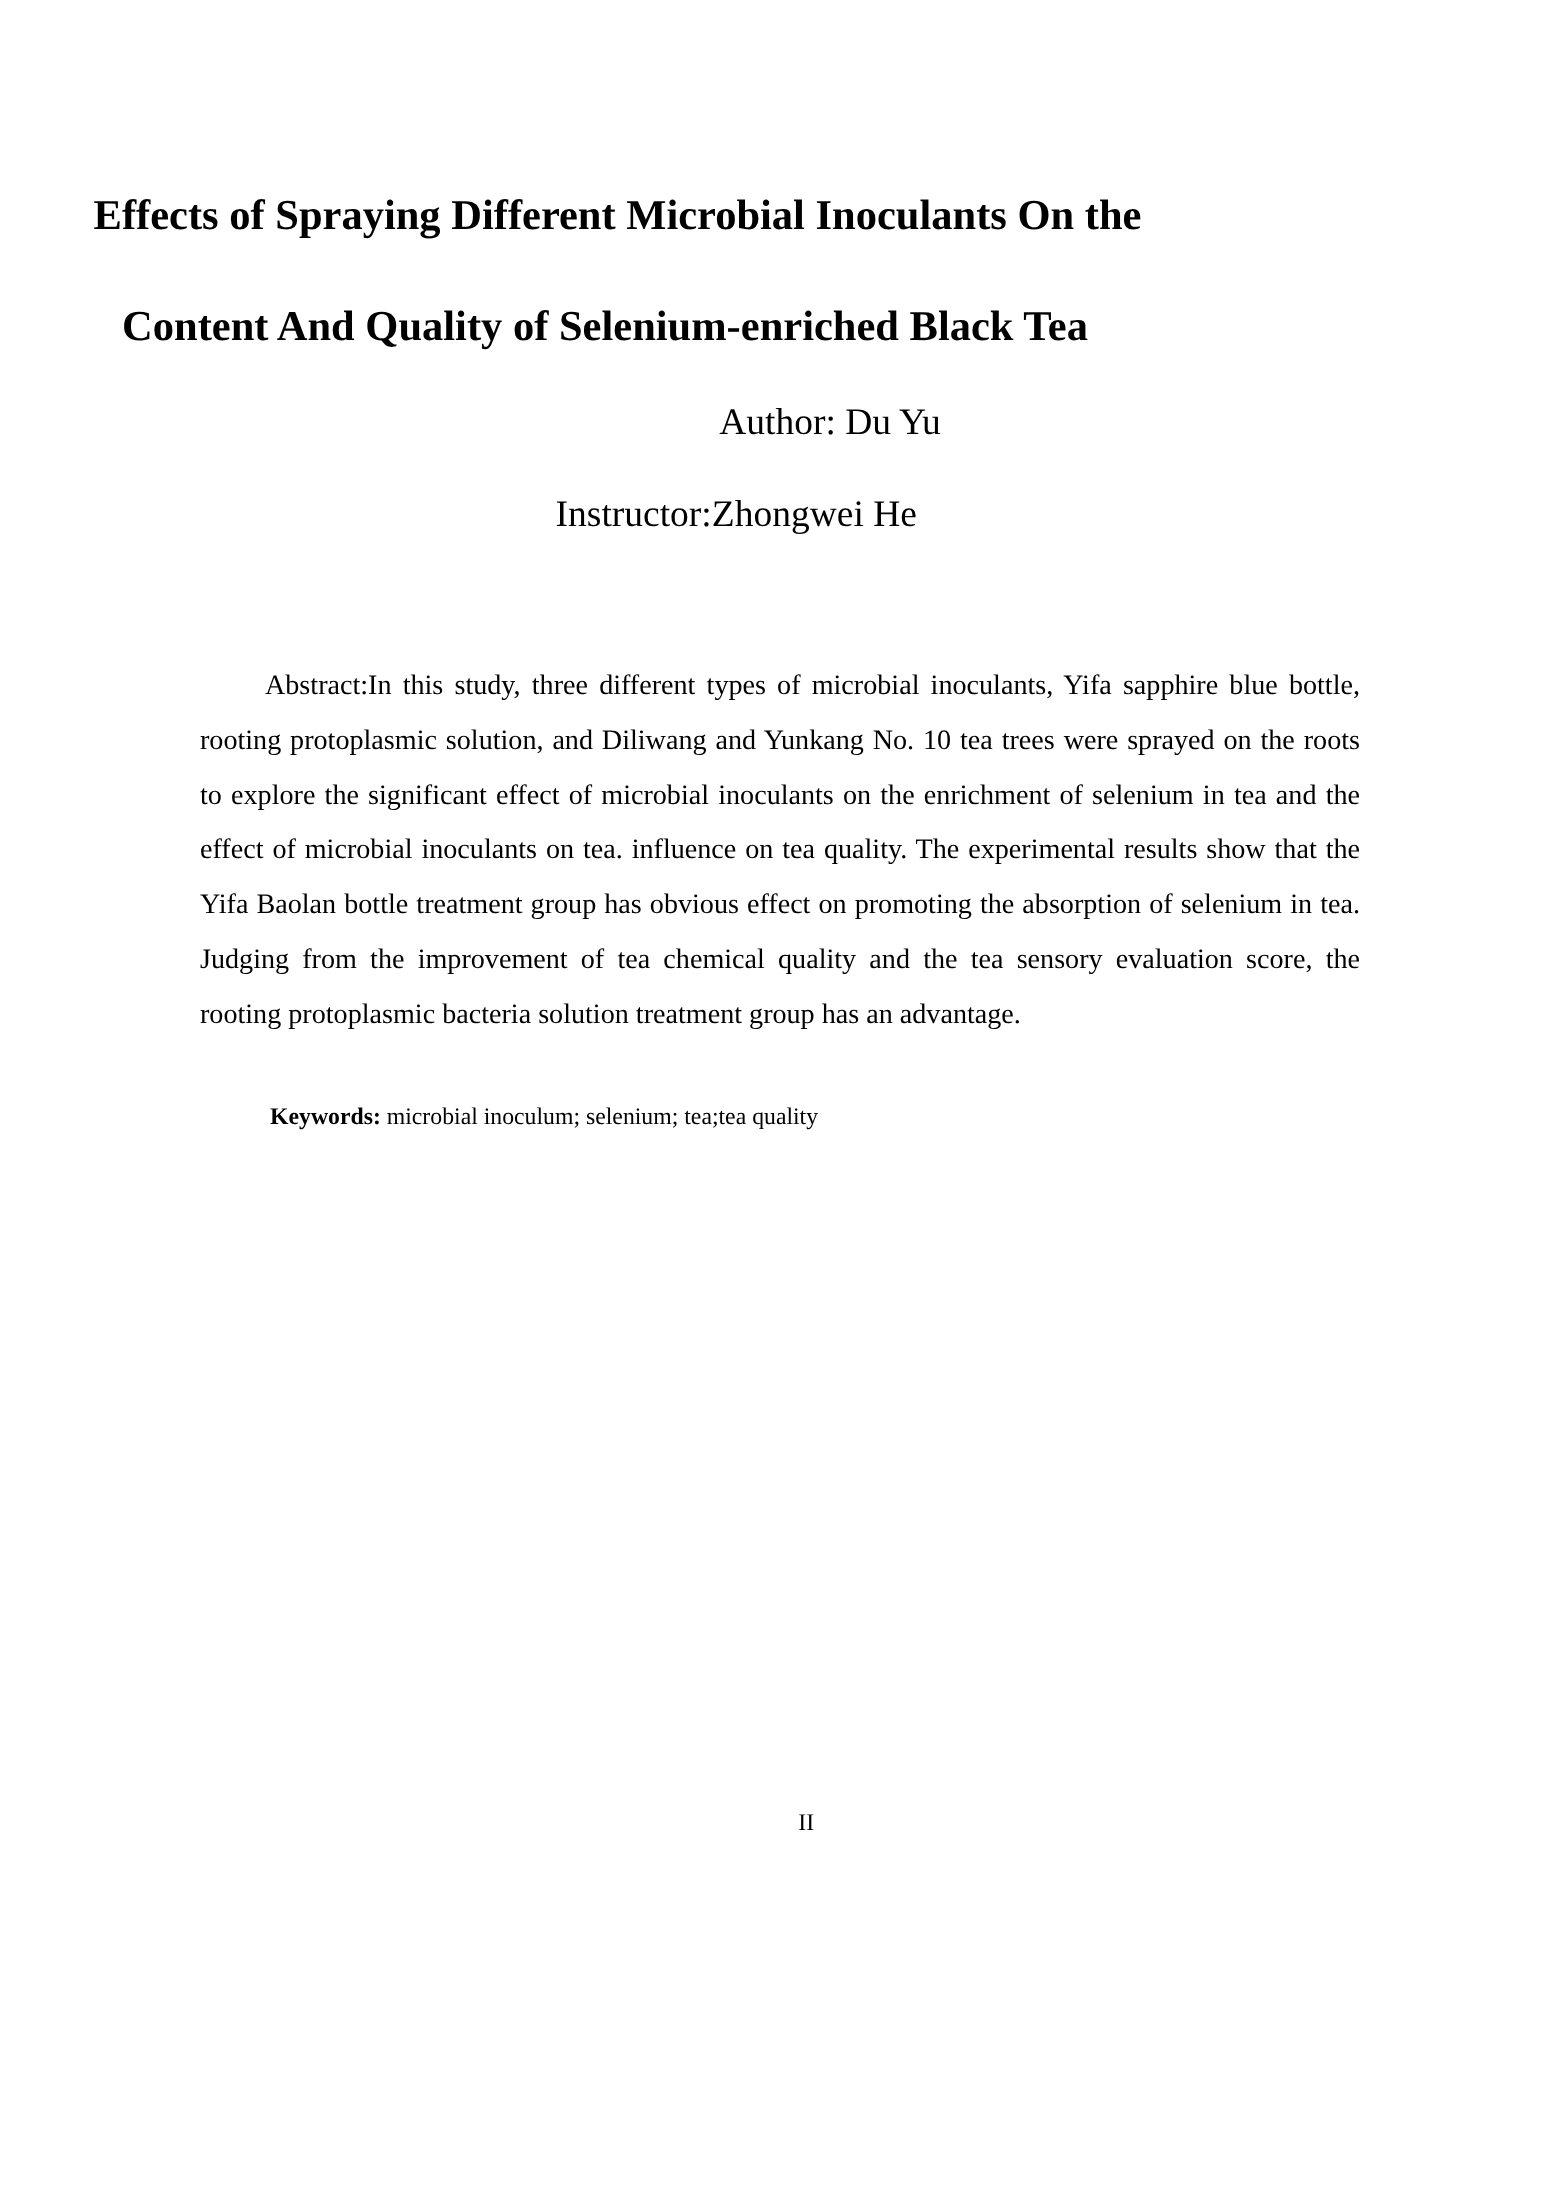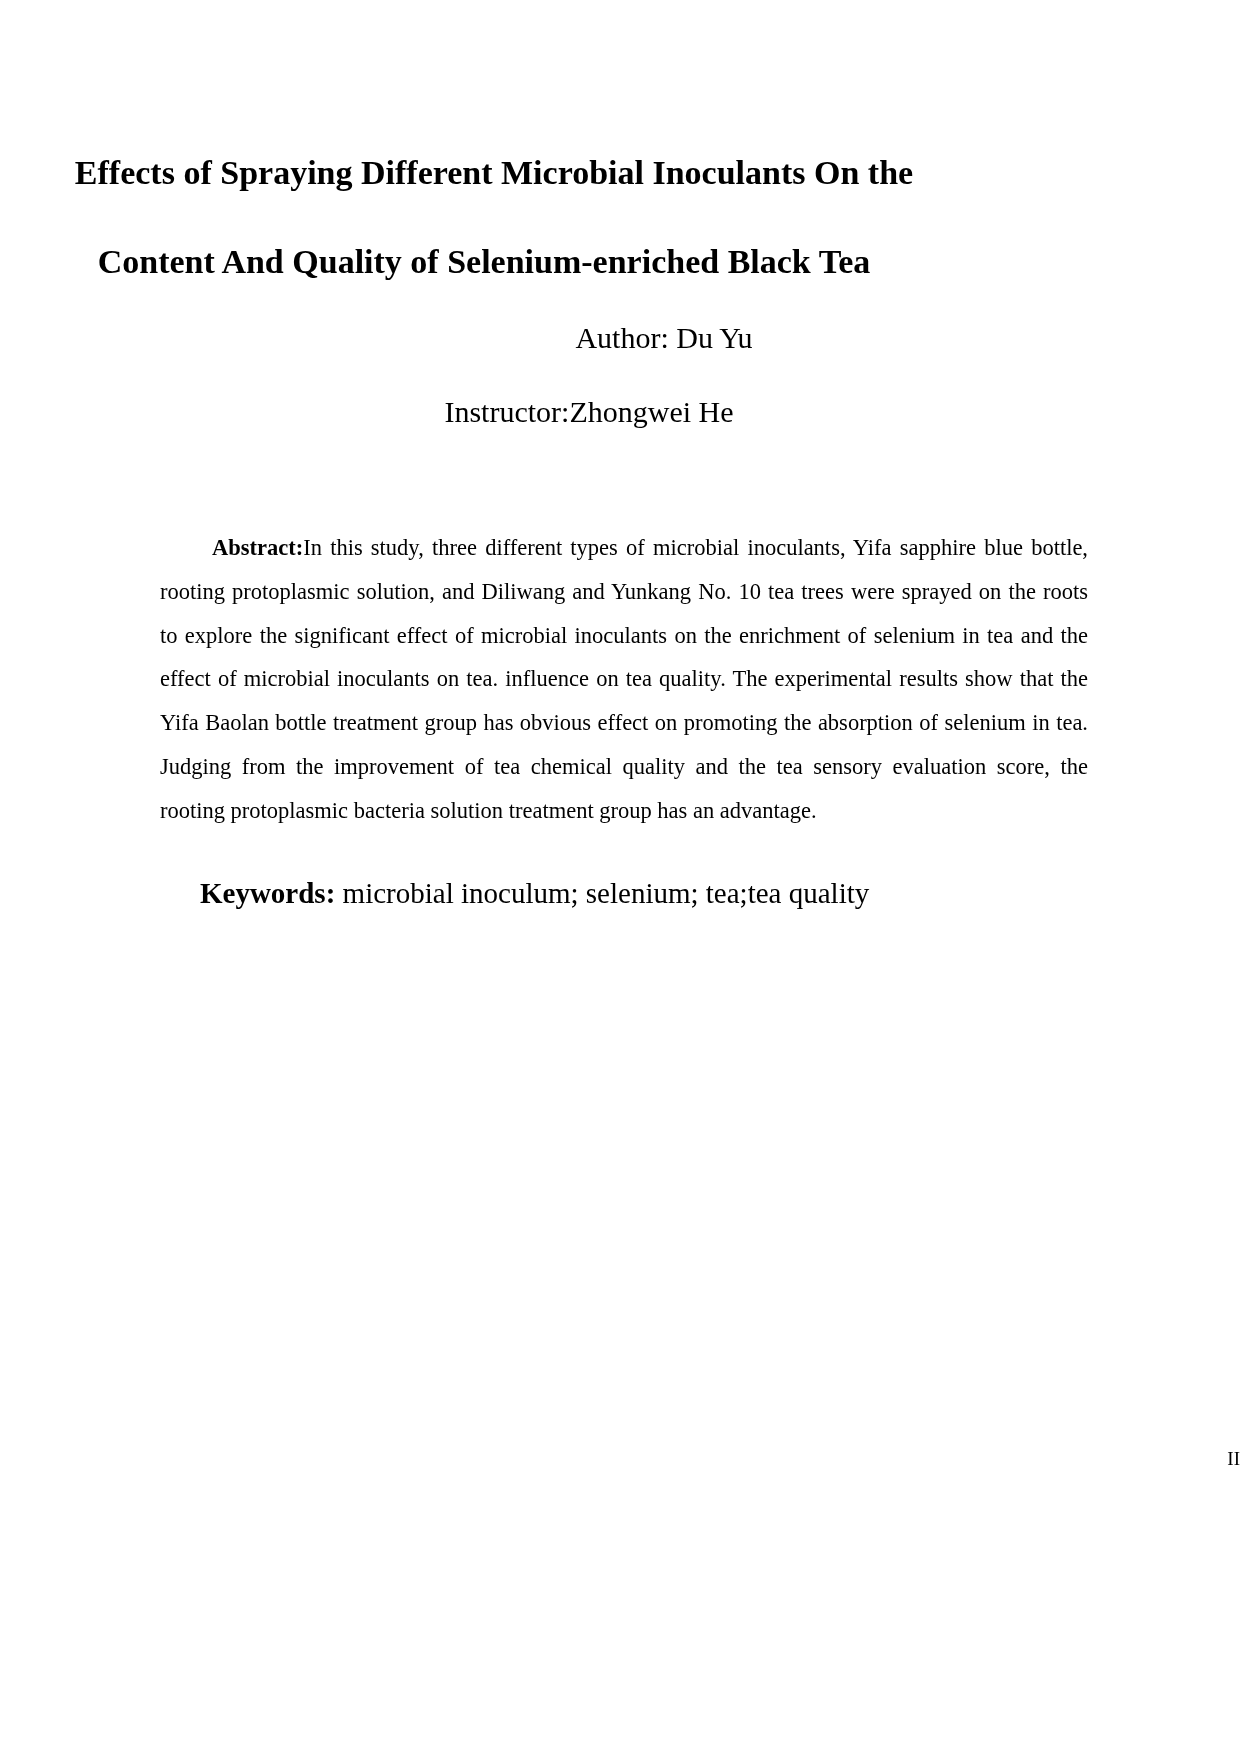--- a/index.html
+++ b/index.html
@@ -3,23 +3,23 @@
 <meta charset="utf-8">
 <style>
   html, body { margin: 0; padding: 0; background: #ffffff; }
   body { width: 1240px; height: 1754px; position: relative; font-family: "Liberation Serif", "DejaVu Serif", serif; color: #000; }
   .title { position: absolute; left: 0; width: 988px; text-align: center; font-weight: bold; font-size: 34px; line-height: 40px; white-space: nowrap; }
   .t1 { top: 153px; }
   .t2 { top: 242px; left: -10px; }
   .author { position: absolute; top: 320px; left: 0; width: 1240px; text-align: center; font-size: 30px; line-height: 36px; padding-left: 88px; box-sizing: border-box; }
   .instructor { position: absolute; top: 394px; left: 0; width: 1072px; text-align: center; font-size: 30px; line-height: 36px; padding-left: 106px; box-sizing: border-box; }
   .abstract { position: absolute; top: 526px; left: 160px; width: 928px; font-size: 22.5px; line-height: 43.8px; text-align: justify; text-indent: 52px; margin: 0; }
-  .abstract b { font-weight: bold; }
-  .keywords { position: absolute; top: 872px; left: 148px; width: 928px; font-size: 29px; line-height: 43.8px; text-indent: 52px; margin: 0; }
-  .page-number { position: absolute; top: 1448px; left: 0; width: 1240px; text-align: right; font-size: 19px; padding-left: 50px; box-sizing: border-box; }
+  .abstract b { font-weight: normal; }
+  .keywords { position: absolute; top: 872px; left: 164px; width: 928px; font-size: 19px; line-height: 43.8px; text-indent: 52px; margin: 0; }
+  .page-number { position: absolute; top: 1448px; left: 0; width: 1240px; text-align: center; font-size: 19px; padding-left: 50px; box-sizing: border-box; }
 </style>
 </head>
 <body>
 
 <div class="title t1">Effects of Spraying Different Microbial Inoculants On the</div>
 <div class="title t2">Content And Quality of Selenium-enriched Black Tea</div>
 
 <div class="author">Author: Du Yu</div>
 <div class="instructor">Instructor:Zhongwei He</div>
 

